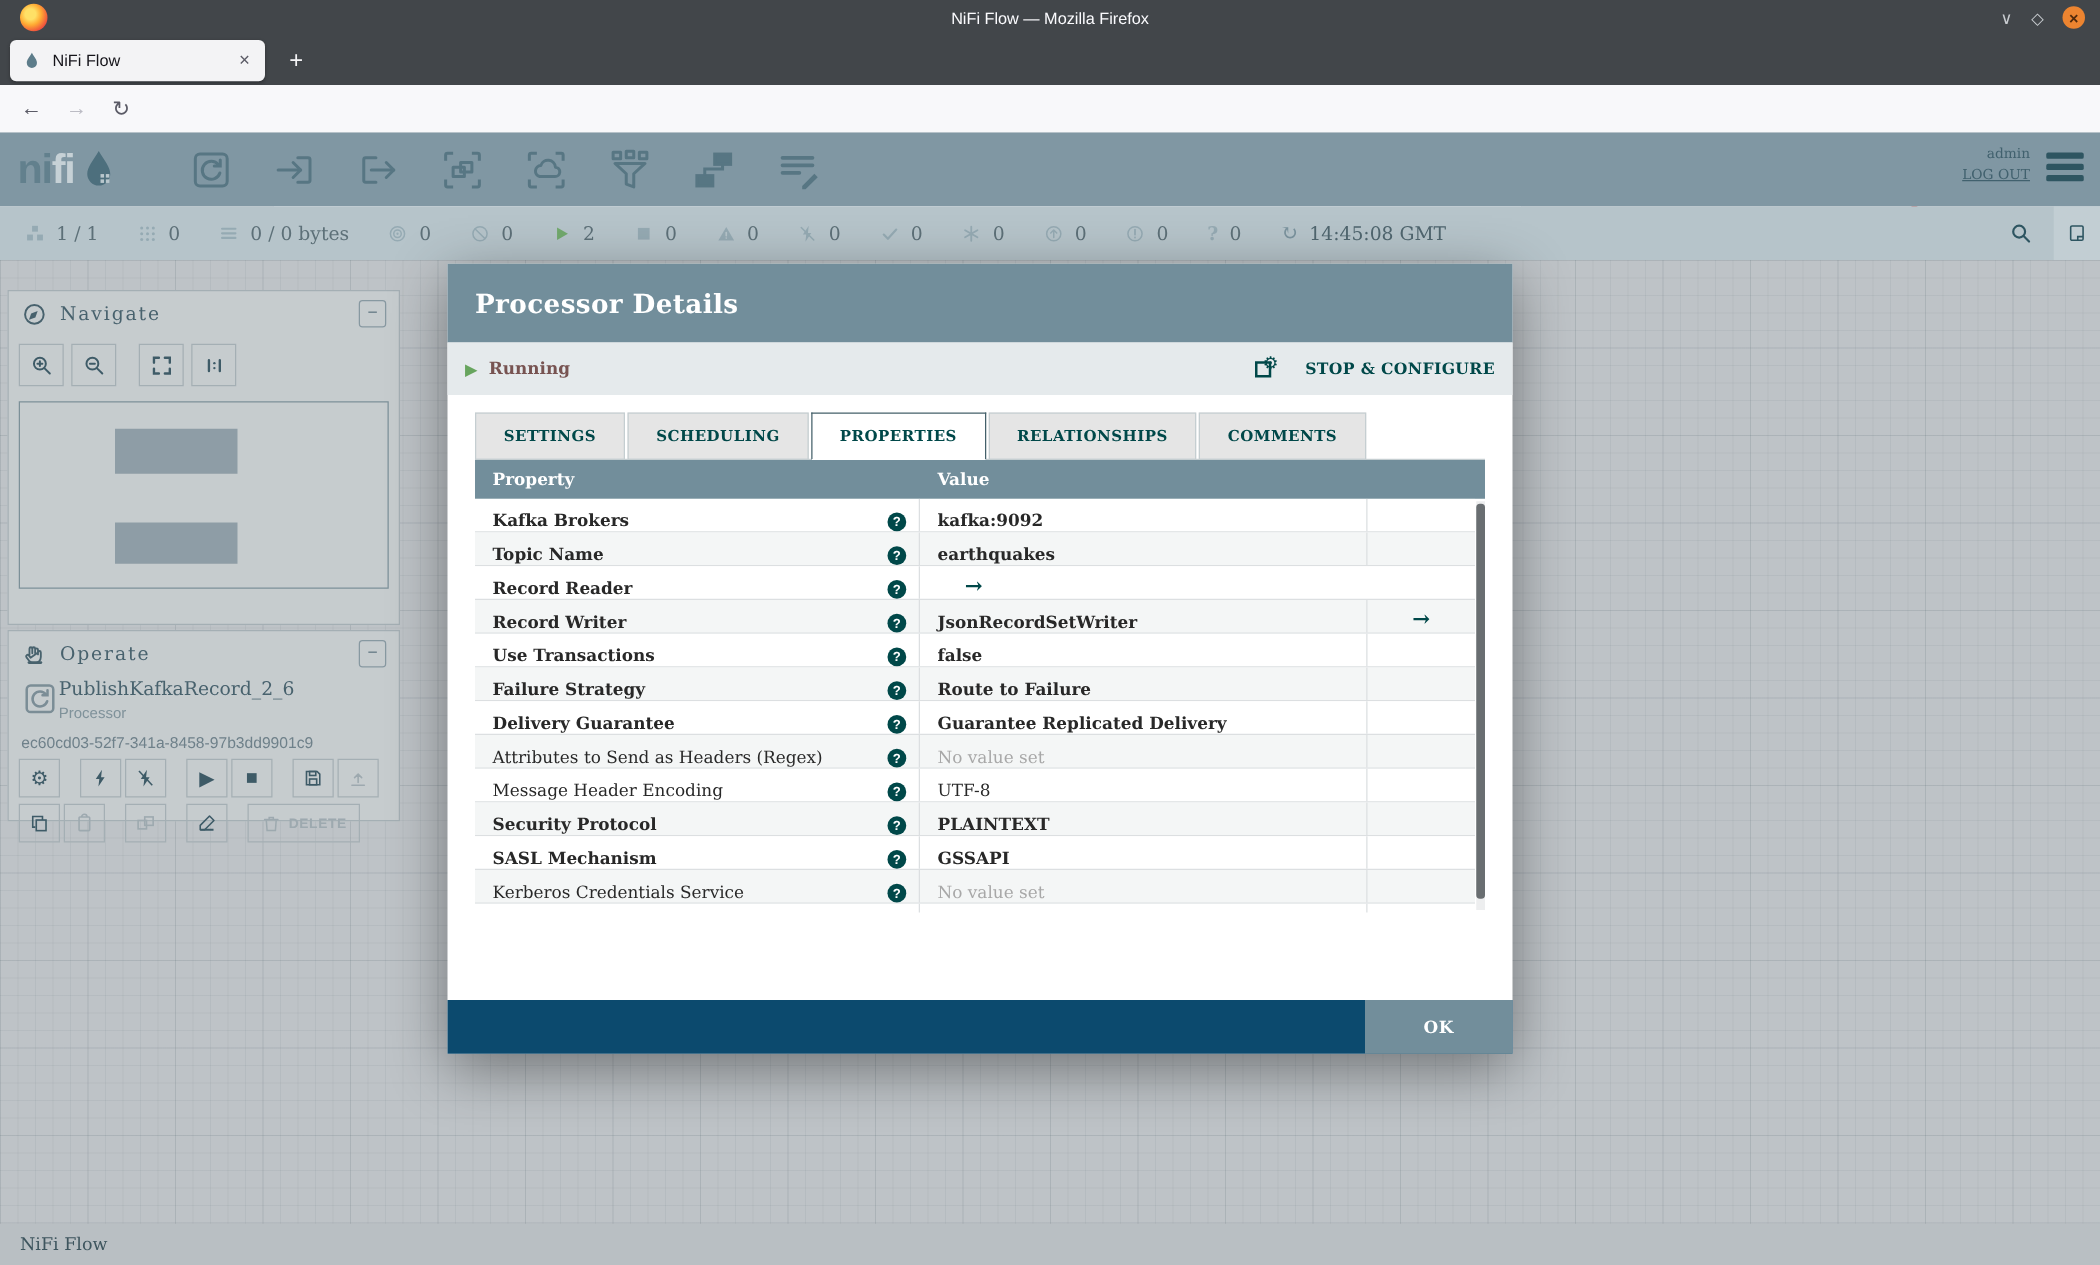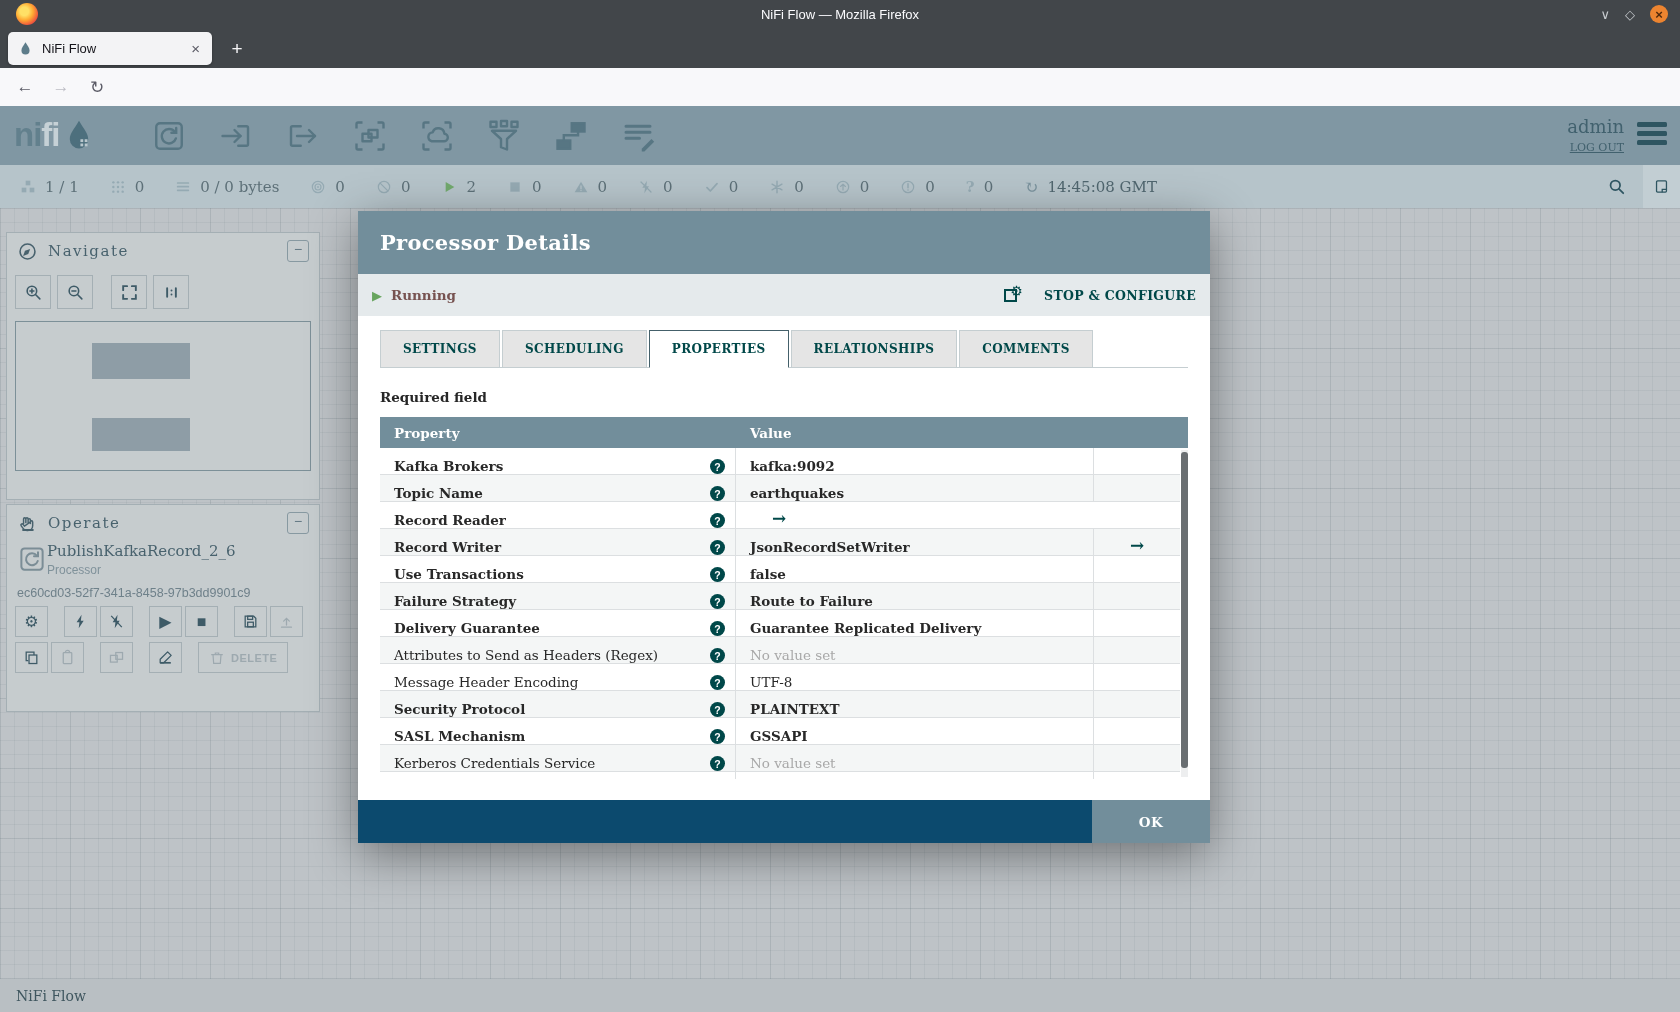--- a/index.html
+++ b/index.html
@@ -44,21 +44,21 @@
   .fxburger span{width:15px;height:2px;background:#5b5b66;border-radius:1px;}
 
   
   .nifi-header{position:absolute;top:106px;left:0;right:0;height:59px;background:#8097a3;}
   .nifi-logo{position:absolute;left:14px;top:10px;display:flex;align-items:center;font-weight:700;font-size:33px;letter-spacing:-1px;}
   .nifi-logo .l1{color:#62808d;}
   .nifi-logo .l2{color:#c6d1d6;}
   .hdr-tools{position:absolute;left:150px;top:11px;display:flex;gap:29px;color:#577683;}
   .hdr-tools .hic{width:38px;height:38px;display:flex;align-items:center;justify-content:center;cursor:grab;}
   .hdr-right{position:absolute;right:56px;top:10px;text-align:right;font-family:"DejaVu Serif",serif;}
-  .hdr-user{font-size:18px;color:#41616e;}
+  .hdr-user{font-size:11px;color:#41616e;}
   .hdr-logout{font-size:11px;color:#41616e;text-decoration:underline;cursor:pointer;margin-top:4px;}
   .hdr-menu{position:absolute;right:13px;top:16px;display:flex;flex-direction:column;gap:4px;cursor:pointer;}
   .hdr-menu span{width:30px;height:5px;background:#2e5561;border-radius:1.5px;}
 
   
   .statusbar{position:absolute;top:165px;left:0;right:0;height:43px;background:#b6c4ca;display:flex;align-items:center;padding-left:20px;box-sizing:border-box;}
   .sb-items{display:flex;align-items:center;gap:31px;}
   .sb-item{display:flex;align-items:center;gap:9px;}
   .sb-ico{display:flex;color:#95aab3;}
   .sb-ico.green{color:#72a96d;}
@@ -84,41 +84,41 @@
   .p-head{height:36px;display:flex;align-items:center;padding:0 10px;gap:10px;color:#4c6b77;}
   .p-title{font-family:"DejaVu Serif",serif;font-size:15px;letter-spacing:1.5px;}
   .p-collapse{margin-left:auto;width:20px;height:20px;border:1.5px solid #9db1b9;border-radius:3px;color:#6c8692;line-height:17px;text-align:center;font-size:14px;cursor:pointer;}
   .navigate{left:6px;top:24px;width:314px;height:268px;}
   .nav-btns{display:flex;gap:6px;padding:6px 8px 4px;}
   .nav-btns .b{width:34px;height:32px;border:1px solid #c2cdd1;display:flex;align-items:center;justify-content:center;color:#3f626f;cursor:pointer;background:transparent;}
   .nav-btns .sp{margin-left:12px;}
   .minimap{margin:8px 8px 0;height:148px;border:1px solid #8fa6ae;position:relative;}
   .mm-r{position:absolute;background:#a6b7bf;}
 
-  .operate{left:6px;top:296px;width:314px;height:208px;}
+  .operate{left:6px;top:296px;width:314px;height:153px;}
   .op-comp{display:flex;gap:0;padding:1px 10px 0;align-items:flex-start;}
   .op-cicon{color:#8da2ab;margin-top:2px;}
   .op-name{font-family:"DejaVu Serif",serif;font-size:15px;color:#4c6b77;}
   .op-type{font-size:12px;color:#93a8b0;margin-top:3px;}
   .op-id{padding:8px 10px 6px;font-size:12.5px;color:#7d929b;}
   .op-row{display:flex;gap:3px;padding:0 8px 5px;align-items:center;}
   .ob{width:33px;height:31px;border:1px solid #c2cdd1;display:flex;align-items:center;justify-content:center;color:#3f626f;cursor:pointer;background:transparent;box-sizing:border-box;}
   .ob.dis{color:#b9c6cb;cursor:default;}
   .ob.g{margin-left:13px;}
   .del-btn{margin-left:13px;height:31px;border:1px solid #c2cdd1;display:flex;align-items:center;gap:6px;padding:0 10px;color:#b9c6cb;font-size:11px;font-weight:700;letter-spacing:.5px;cursor:default;box-sizing:border-box;}
 
   .crumb{position:absolute;left:0;right:0;bottom:0;height:33px;background:#dde2e4;display:flex;align-items:center;padding-left:16px;font-family:"DejaVu Serif",serif;font-size:14px;color:#3f5a63;z-index:1;}
 
   
   .dialog{position:absolute;left:358px;top:3px;width:852px;height:632px;background:#fff;z-index:10;box-shadow:0 12px 45px rgba(0,0,0,.42);display:flex;flex-direction:column;}
   .dlg-header{height:63px;background:#728e9b;color:#fff;display:flex;align-items:center;padding:0 22px;font-family:"DejaVu Serif",serif;font-size:21px;font-weight:700;letter-spacing:.3px;flex:none;}
   .dlg-status{height:42px;background:#e5eaec;display:flex;align-items:center;padding:0 14px;gap:9px;flex:none;}
   .run-ico{color:#67a55e;font-size:13px;}
   .run-txt{font-family:"DejaVu Serif",serif;font-size:13.5px;font-weight:700;color:#775351;}
-  .dlg-action{margin-left:auto;display:flex;align-items:center;gap:22px;color:#004849;font-family:"DejaVu Serif",serif;font-weight:700;font-size:12.5px;letter-spacing:.3px;cursor:pointer;}
+  .dlg-action{margin-left:auto;display:flex;align-items:flex-start;gap:22px;color:#004849;font-family:"DejaVu Serif",serif;font-weight:700;font-size:12.5px;letter-spacing:.3px;cursor:pointer;}
   .cfg{position:relative;width:18px;height:16px;}
   .cfg::before{content:"";position:absolute;left:0;bottom:1px;width:9px;height:9px;border:2.2px solid #004849;}
   .cfg::after{content:"⚙";position:absolute;right:-1px;top:-4px;font-size:14px;font-family:"DejaVu Sans",sans-serif;}
 
   .dlg-body{flex:1;padding:14px 22px 0;position:relative;}
   .dtabs{display:flex;position:relative;height:38px;}
   .dtabs::after{content:"";position:absolute;left:0;right:-0px;bottom:0;height:1px;background:#c5ced1;}
   .dtab{height:36px;line-height:36px;padding:0 22px;background:#e5e5e5;border:1px solid #c5ced1;margin-right:2px;font-family:"DejaVu Serif",serif;font-size:12px;font-weight:700;color:#004849;letter-spacing:.4px;text-align:center;cursor:pointer;box-sizing:content-box;}
   .dtab.active{background:#fff;border:1px solid #44606a;border-bottom:1px solid #fff;position:relative;z-index:2;cursor:default;}
 
@@ -626,21 +626,20 @@
         </span>
       </div>
       <div class="dlg-body">
         <div class="dtabs">
             <div class="dtab">SETTINGS</div>
             <div class="dtab">SCHEDULING</div>
             <div class="dtab active">PROPERTIES</div>
             <div class="dtab">RELATIONSHIPS</div>
             <div class="dtab">COMMENTS</div>
           </div>
-        <div class="req-note">Required field</div>
         <div class="ptable">
           <div class="pt-head">
             <div class="h-prop">Property</div>
             <div class="h-val">Value</div>
           </div>
           <div class="pt-body">
               <div class="prow req">
                 <div class="cell cprop">
                   <span class="pname">Kafka Brokers</span>
                   <span class="qicon">?</span>

